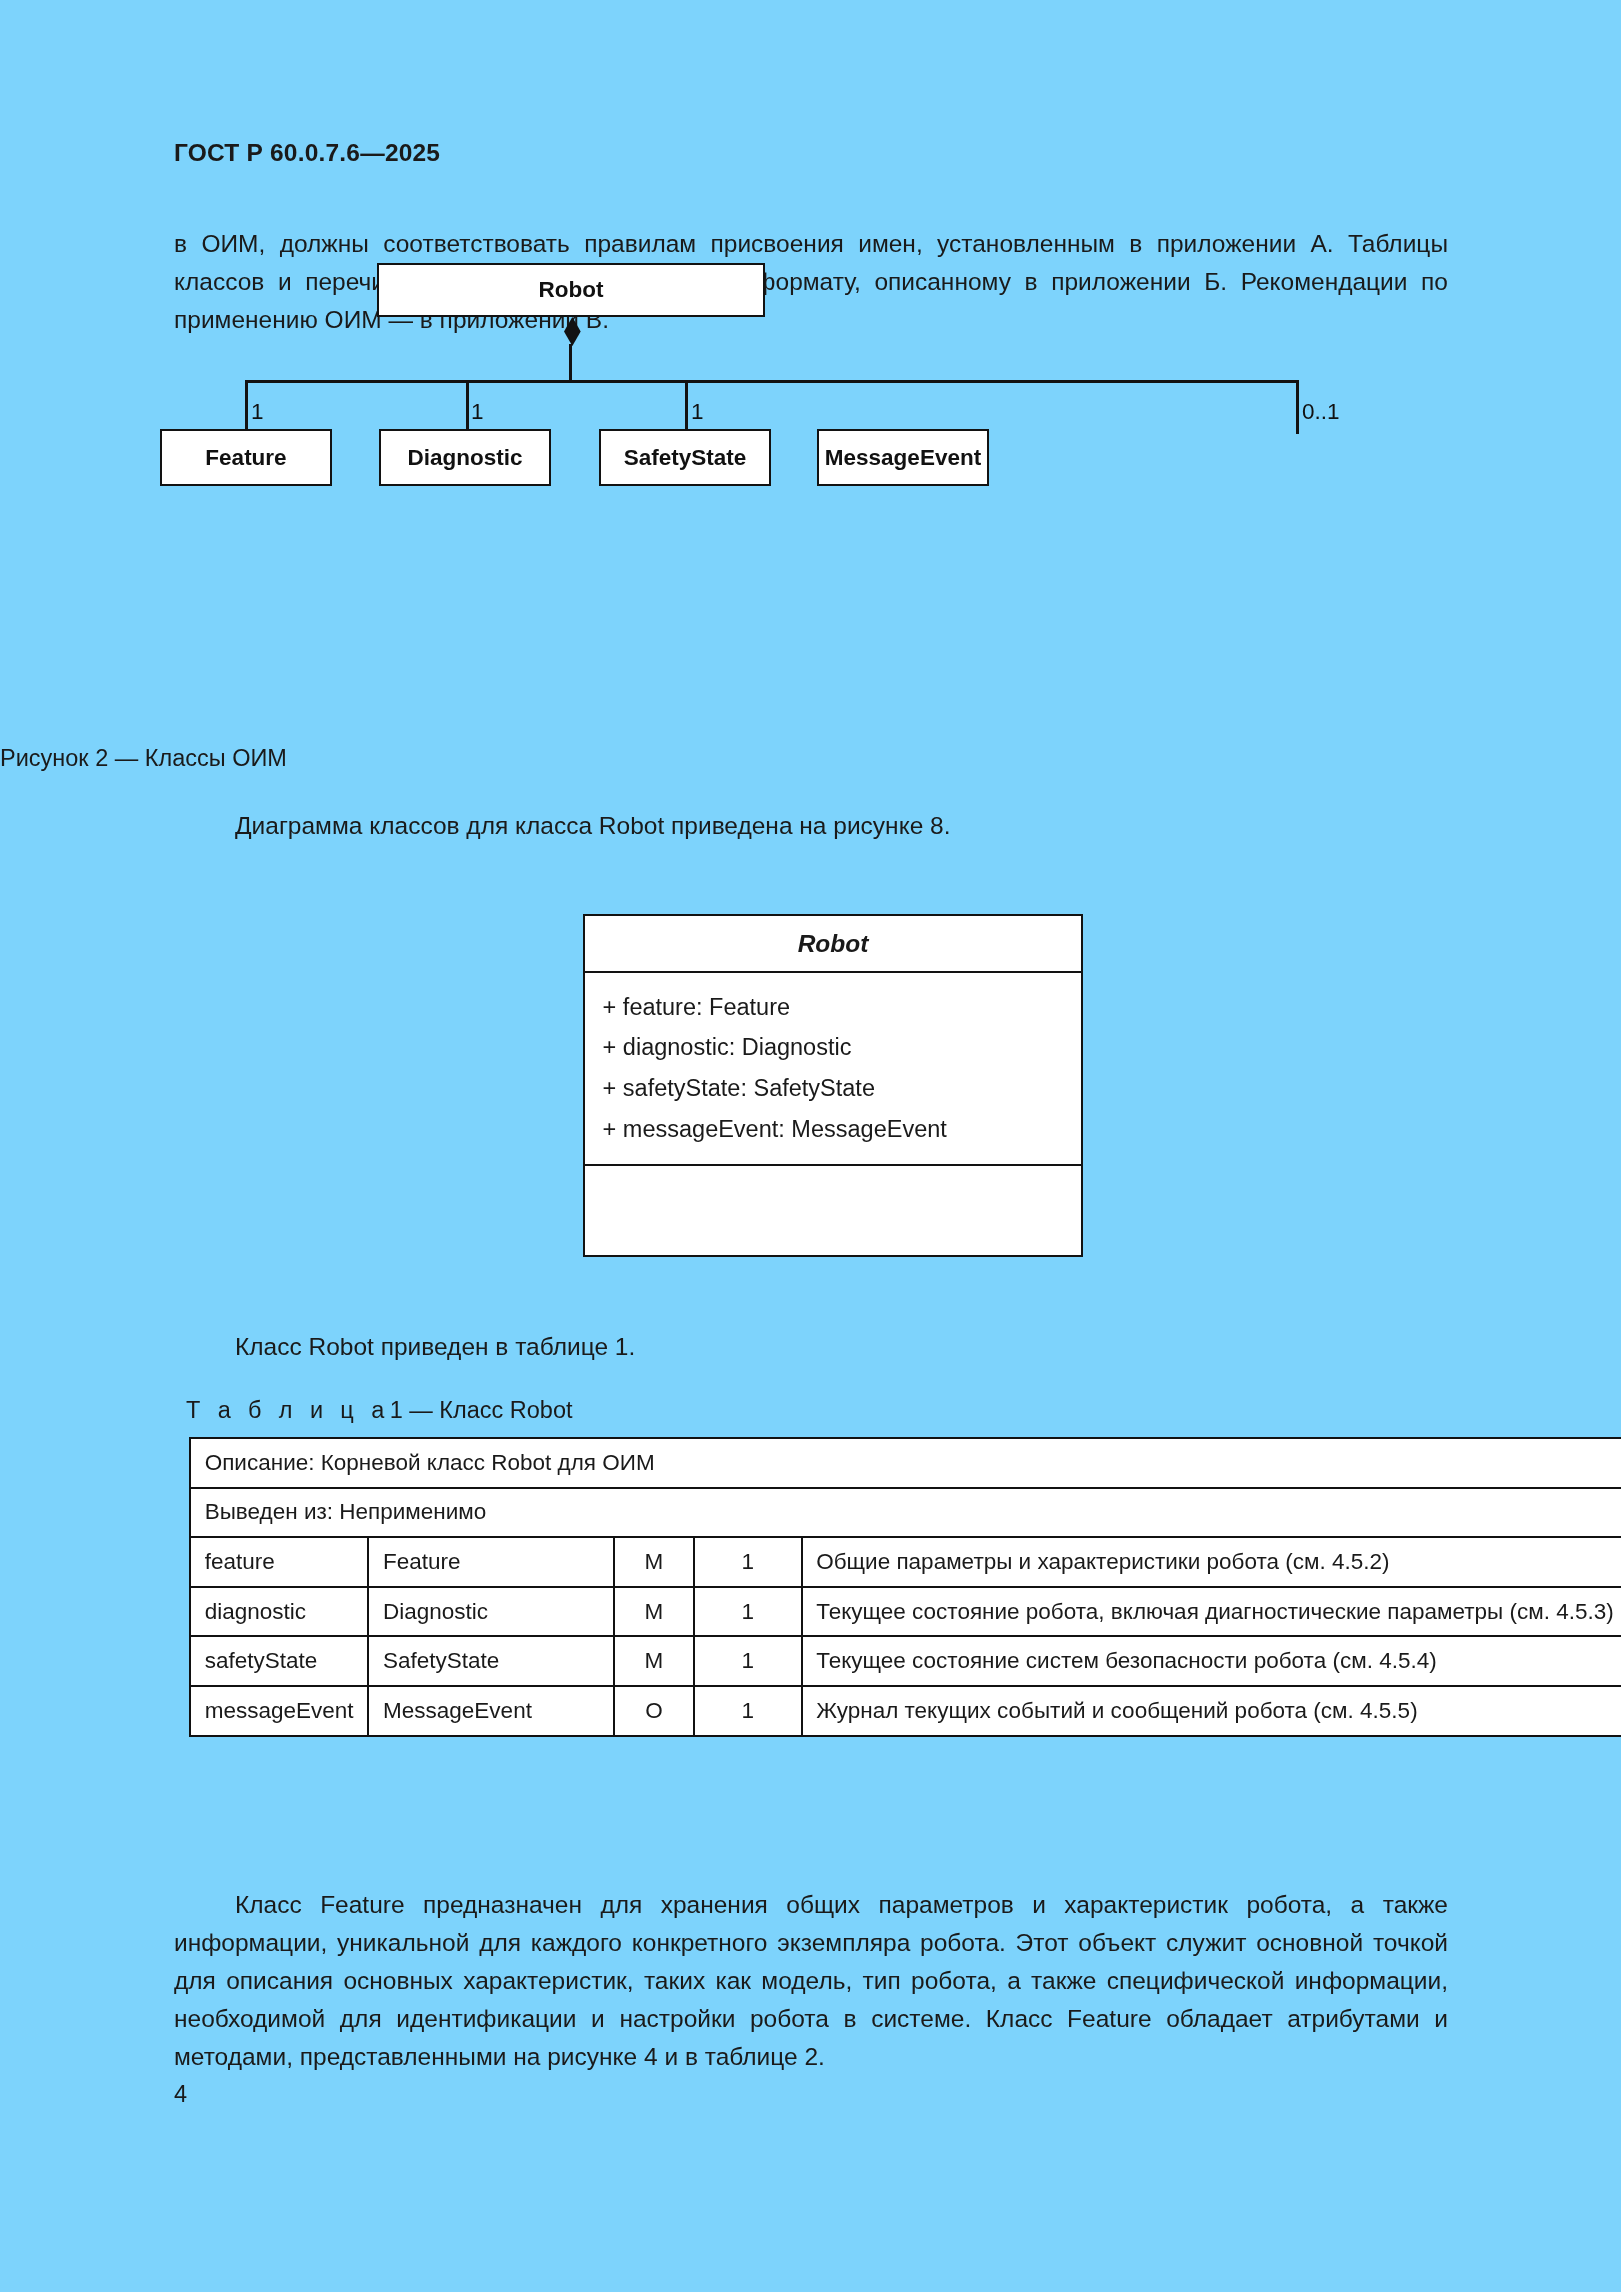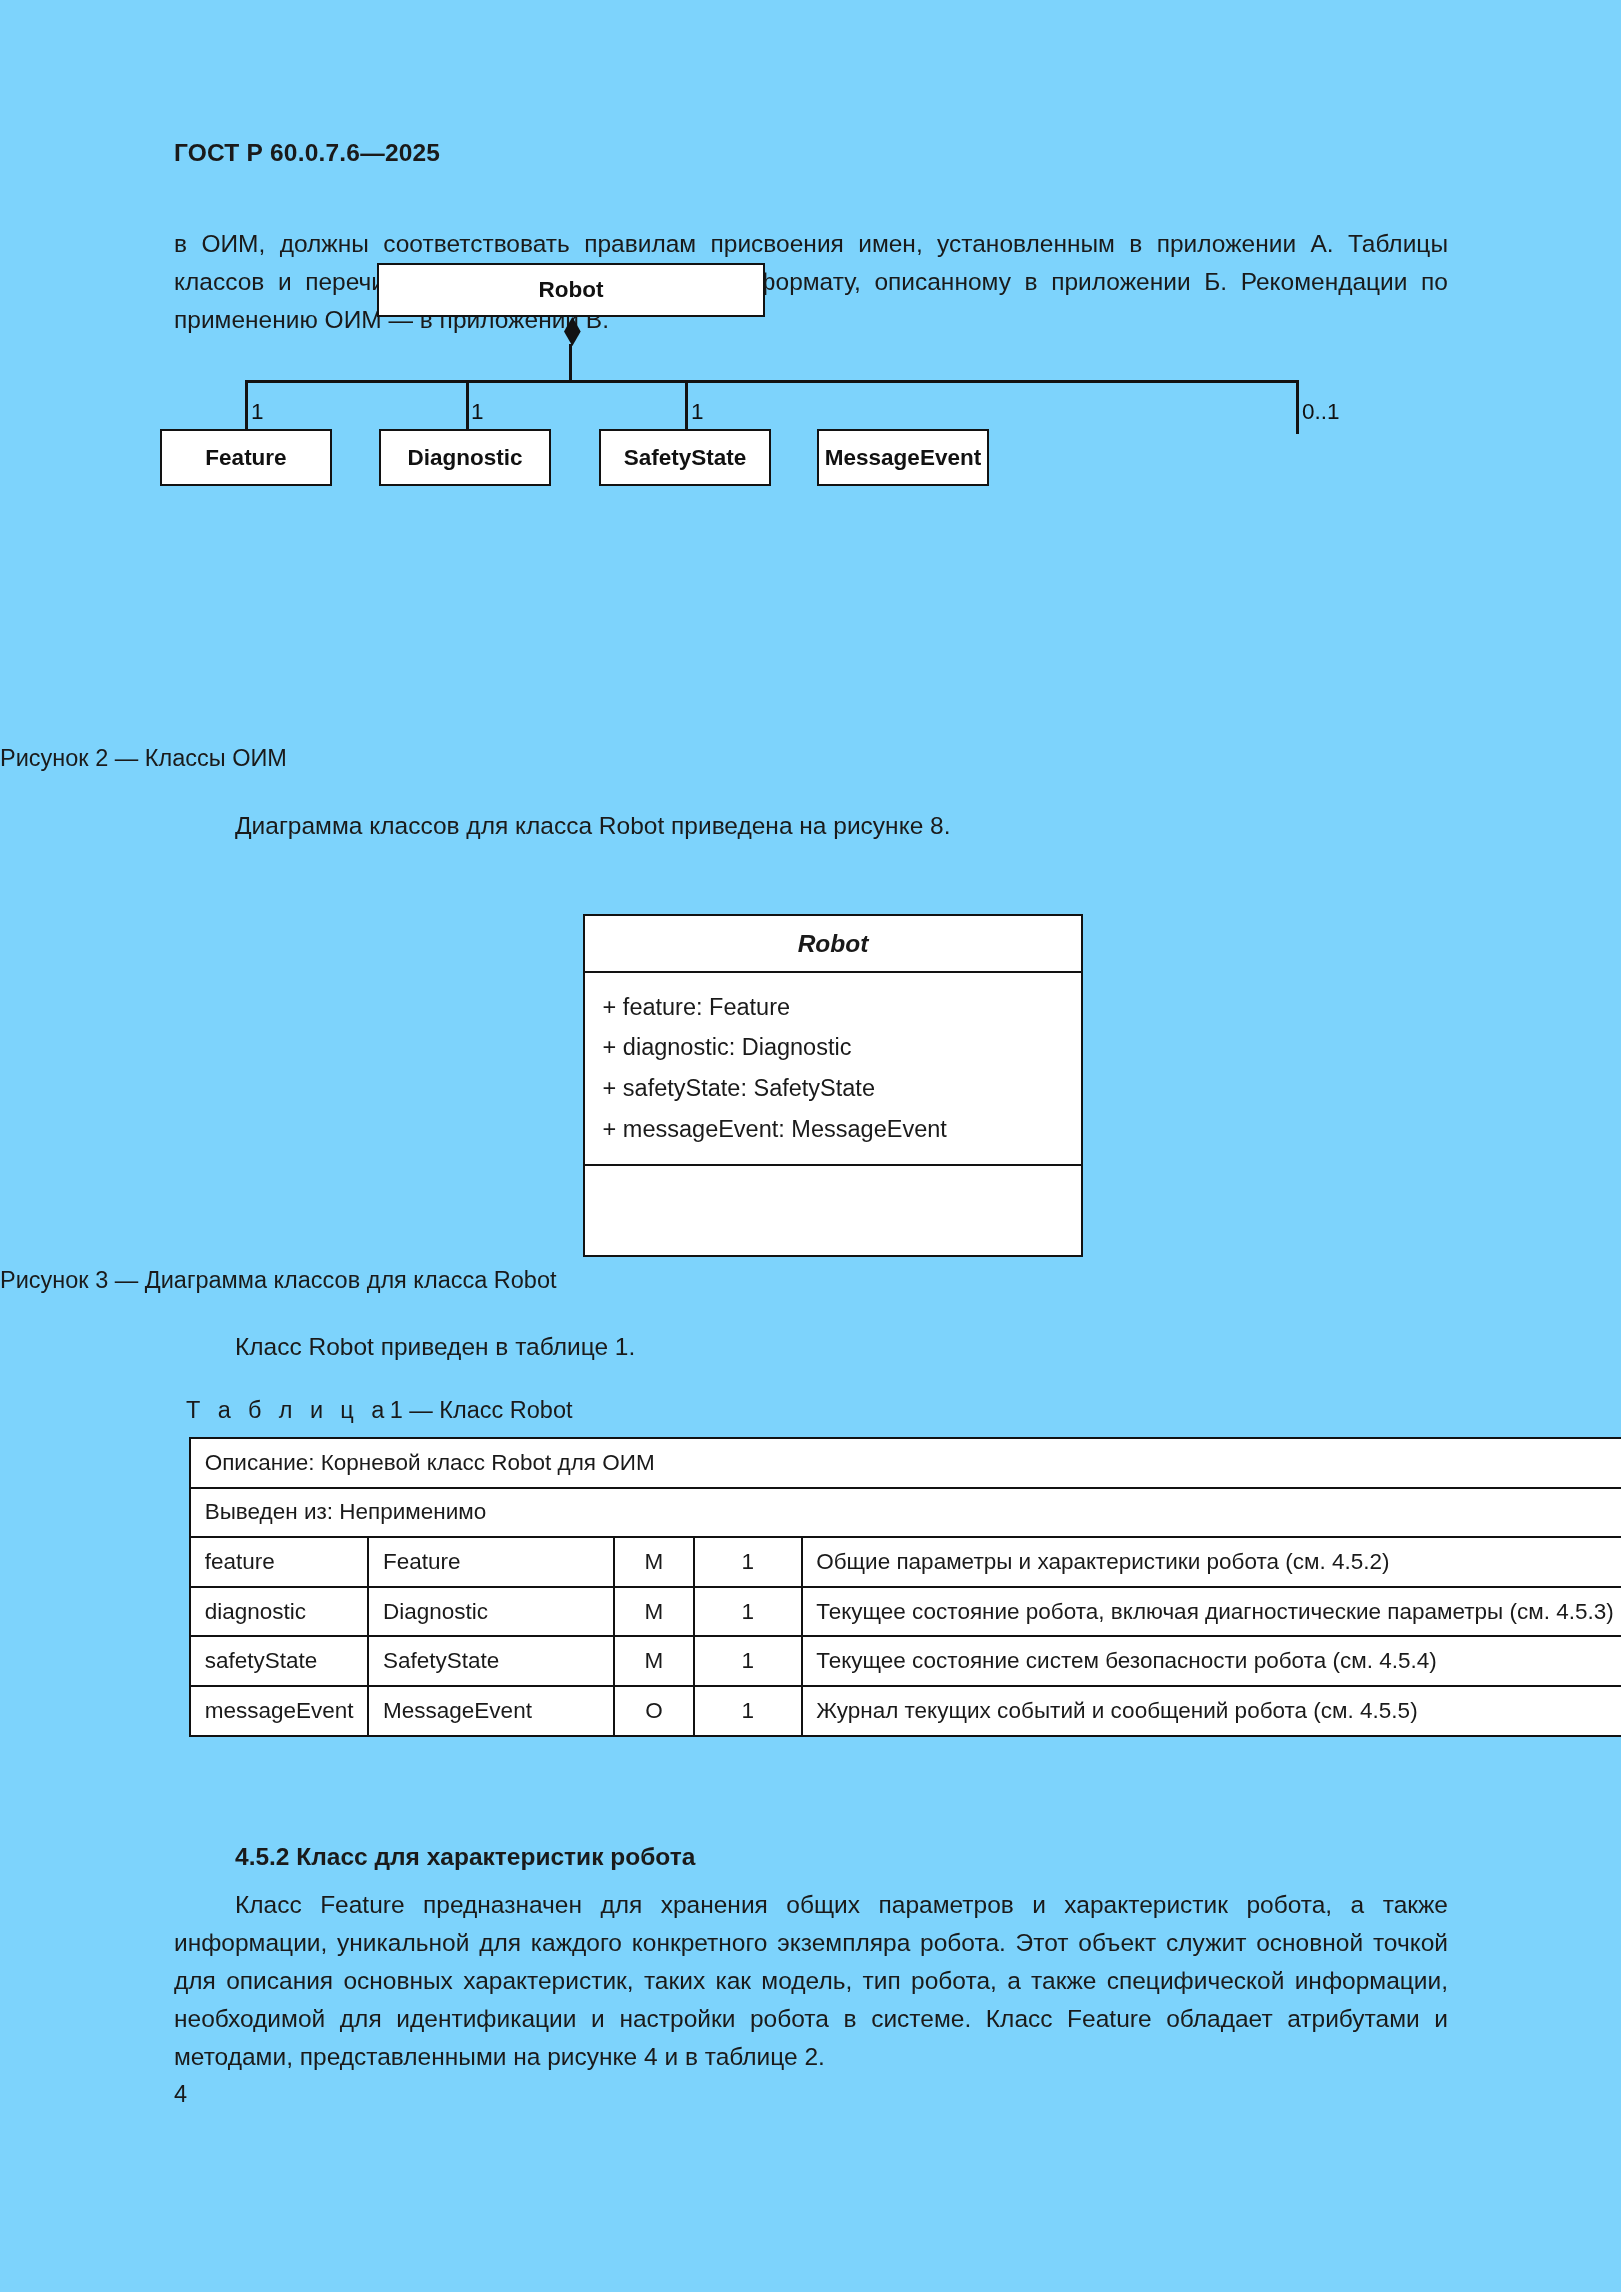--- a/index.html
+++ b/index.html
@@ -234,21 +234,20 @@
     <div class="cls-title">Robot</div>
     <div class="cls-attrs">
       <div class="attr">+ feature: Feature</div>
       <div class="attr">+ diagnostic: Diagnostic</div>
       <div class="attr">+ safetyState: SafetyState</div>
       <div class="attr">+ messageEvent: MessageEvent</div>
     </div>
     <div class="cls-ops"></div>
   </div>
 
-  <div class="fig-caption" id="fig3-caption">Рисунок 3 — Диаграмма классов для класса Robot</div>
 
   <div class="para" id="table-lead">
     <p class="indent">Класс Robot приведен в таблице 1.</p>
   </div>
 
   <div class="table-caption">
     <span class="sp">Т а б л и ц а</span><span>1 — Класс Robot</span>
   </div>
 
   <table id="table1">
@@ -287,21 +286,20 @@
       <tr>
         <td class="c-name">messageEvent</td>
         <td class="c-type">MessageEvent</td>
         <td class="c-req">О</td>
         <td class="c-mult">1</td>
         <td class="desc-justify">Журнал текущих событий и сообщений робота (см. 4.5.5)</td>
       </tr>
     </tbody>
   </table>
 
-  <div class="sec-heading">4.5.2 Класс для характеристик робота</div>
 
   <div class="para just" id="sec-body">
     <p class="indent">Класс Feature предназначен для хранения общих параметров и характеристик робота, а также информации, уникальной для каждого конкретного экземпляра робота. Этот объект служит основной точкой для описания основных характеристик, таких как модель, тип робота, а также специфической информации, необходимой для идентификации и настройки робота в системе. Класс Feature обладает атрибутами и методами, представленными на рисунке 4 и в таблице 2.</p>
   </div>
 
   <div class="page-number">4</div>
 
 </div>
 
 

